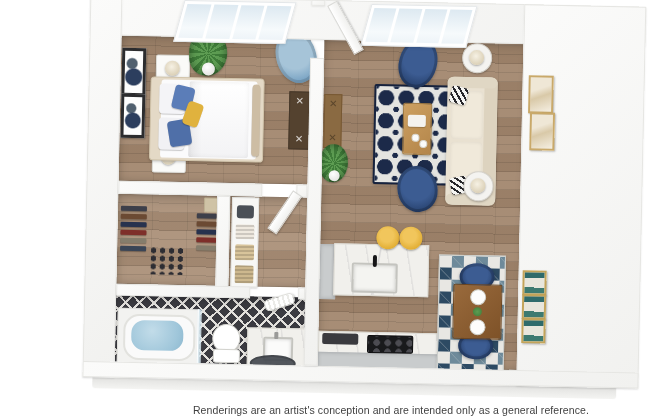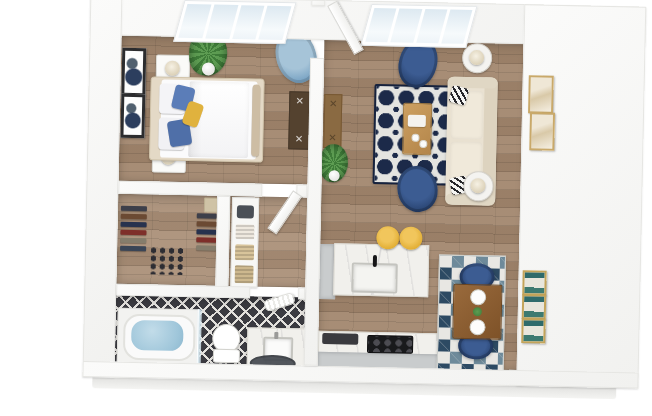--- a/index.html
+++ b/index.html
@@ -291,13 +291,14 @@
     <div class="f white-ceramic" style="left:216px;top:351px;width:25px;height:12px;border-radius:3px;"></div>
     <div class="f marble" style="left:250px;top:329px;width:57px;height:38px;">
       <div class="ksink" style="left:15px;top:8px;width:26px;height:20px;background:#fbfbfa;"></div>
       <div class="abs" style="left:26px;top:3px;width:4px;height:7px;background:#9a9a98;border-radius:1px;"></div>
     </div>
     <div class="f" style="left:253px;top:356px;width:42px;height:13px;background:#41464d;border:2px solid #31353b;border-radius:50%;opacity:.9;"></div>
     <div class="f towel" style="left:266px;top:297px;width:29px;height:10px;transform:rotate(-18deg);"></div>
 
   </div>
 
+  <div id="caption">Renderings are an artist's conception and are intended only as a general reference.</div>
 </div>
 
 </body></html>

